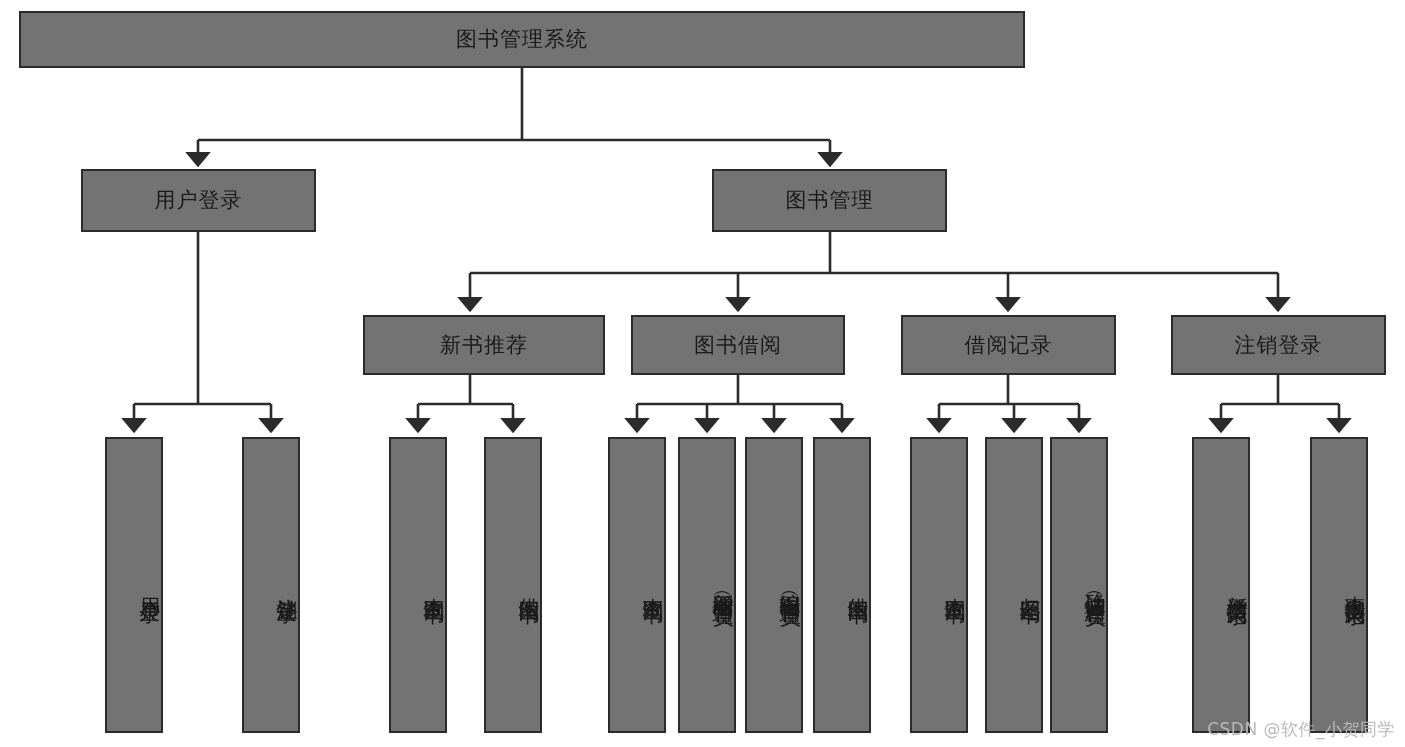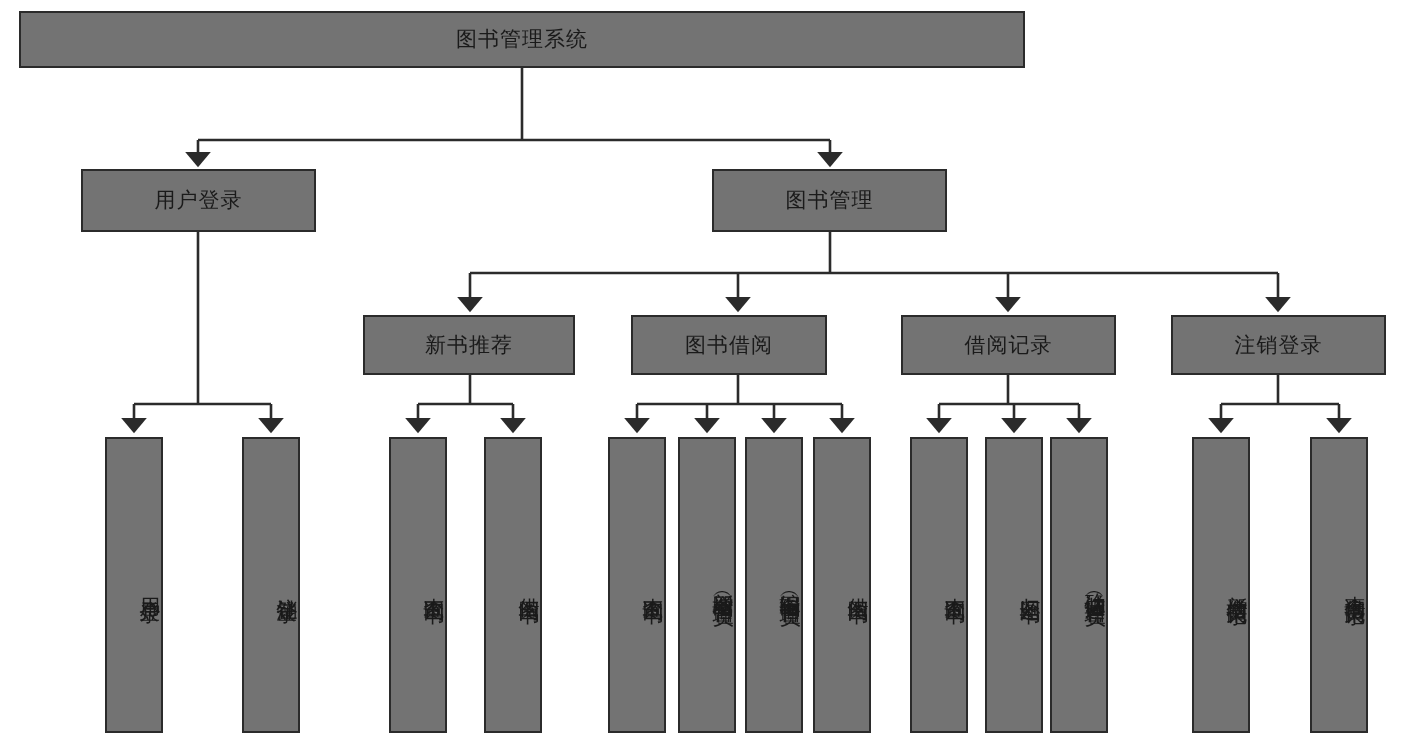--- a/index.html
+++ b/index.html
@@ -137,24 +137,24 @@
   <div id="nodes-container">
       <div class="node horizontal" style="left: 19px; top: 11px; width: 1006px; height: 57px;">
         <span class="node-label">图书管理系统</span>
       </div>
       <div class="node horizontal" style="left: 81px; top: 169px; width: 235px; height: 63px;">
         <span class="node-label">用户登录</span>
       </div>
       <div class="node horizontal" style="left: 712px; top: 169px; width: 235px; height: 63px;">
         <span class="node-label">图书管理</span>
       </div>
-      <div class="node horizontal" style="left: 363px; top: 315px; width: 212px; height: 60px;">
+      <div class="node horizontal" style="left: 363px; top: 315px; width: 242px; height: 60px;">
         <span class="node-label">新书推荐</span>
       </div>
-      <div class="node horizontal" style="left: 631px; top: 315px; width: 196px; height: 60px;">
+      <div class="node horizontal" style="left: 631px; top: 315px; width: 214px; height: 60px;">
         <span class="node-label">图书借阅</span>
       </div>
       <div class="node horizontal" style="left: 901px; top: 315px; width: 215px; height: 60px;">
         <span class="node-label">借阅记录</span>
       </div>
       <div class="node horizontal" style="left: 1171px; top: 315px; width: 215px; height: 60px;">
         <span class="node-label">注销登录</span>
       </div>
       <div class="node vertical" style="left: 105px; top: 437px; width: 58px; height: 296px;">
         <span class="node-label">用户登录</span>
@@ -190,13 +190,14 @@
         <span class="node-label">确认归还（管理员）</span>
       </div>
       <div class="node vertical" style="left: 1192px; top: 437px; width: 58px; height: 296px;">
         <span class="node-label">新增借阅记录</span>
       </div>
       <div class="node vertical" style="left: 1310px; top: 437px; width: 58px; height: 296px;">
         <span class="node-label">查询借阅记录</span>
       </div>
     </div>
 
+  <div id="watermark">CSDN @软件_小贺同学</div>
 </div>
 
 </body></html>

